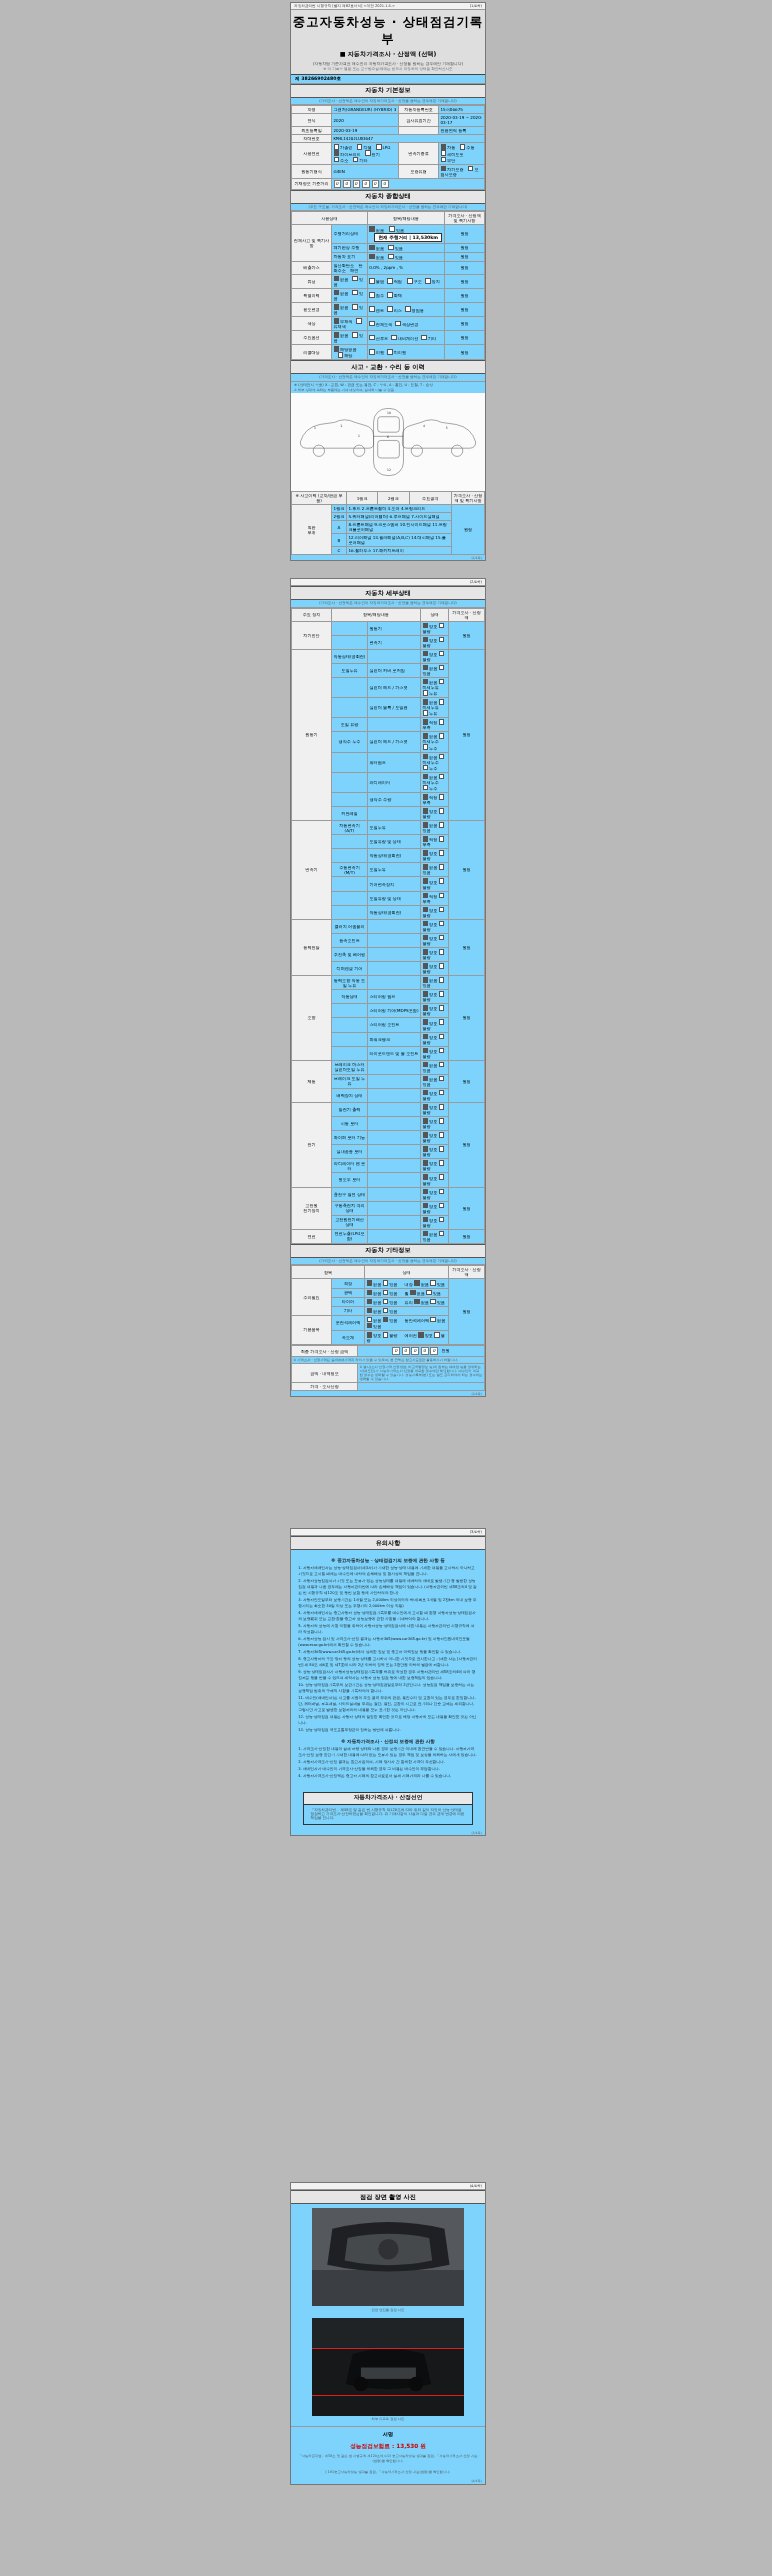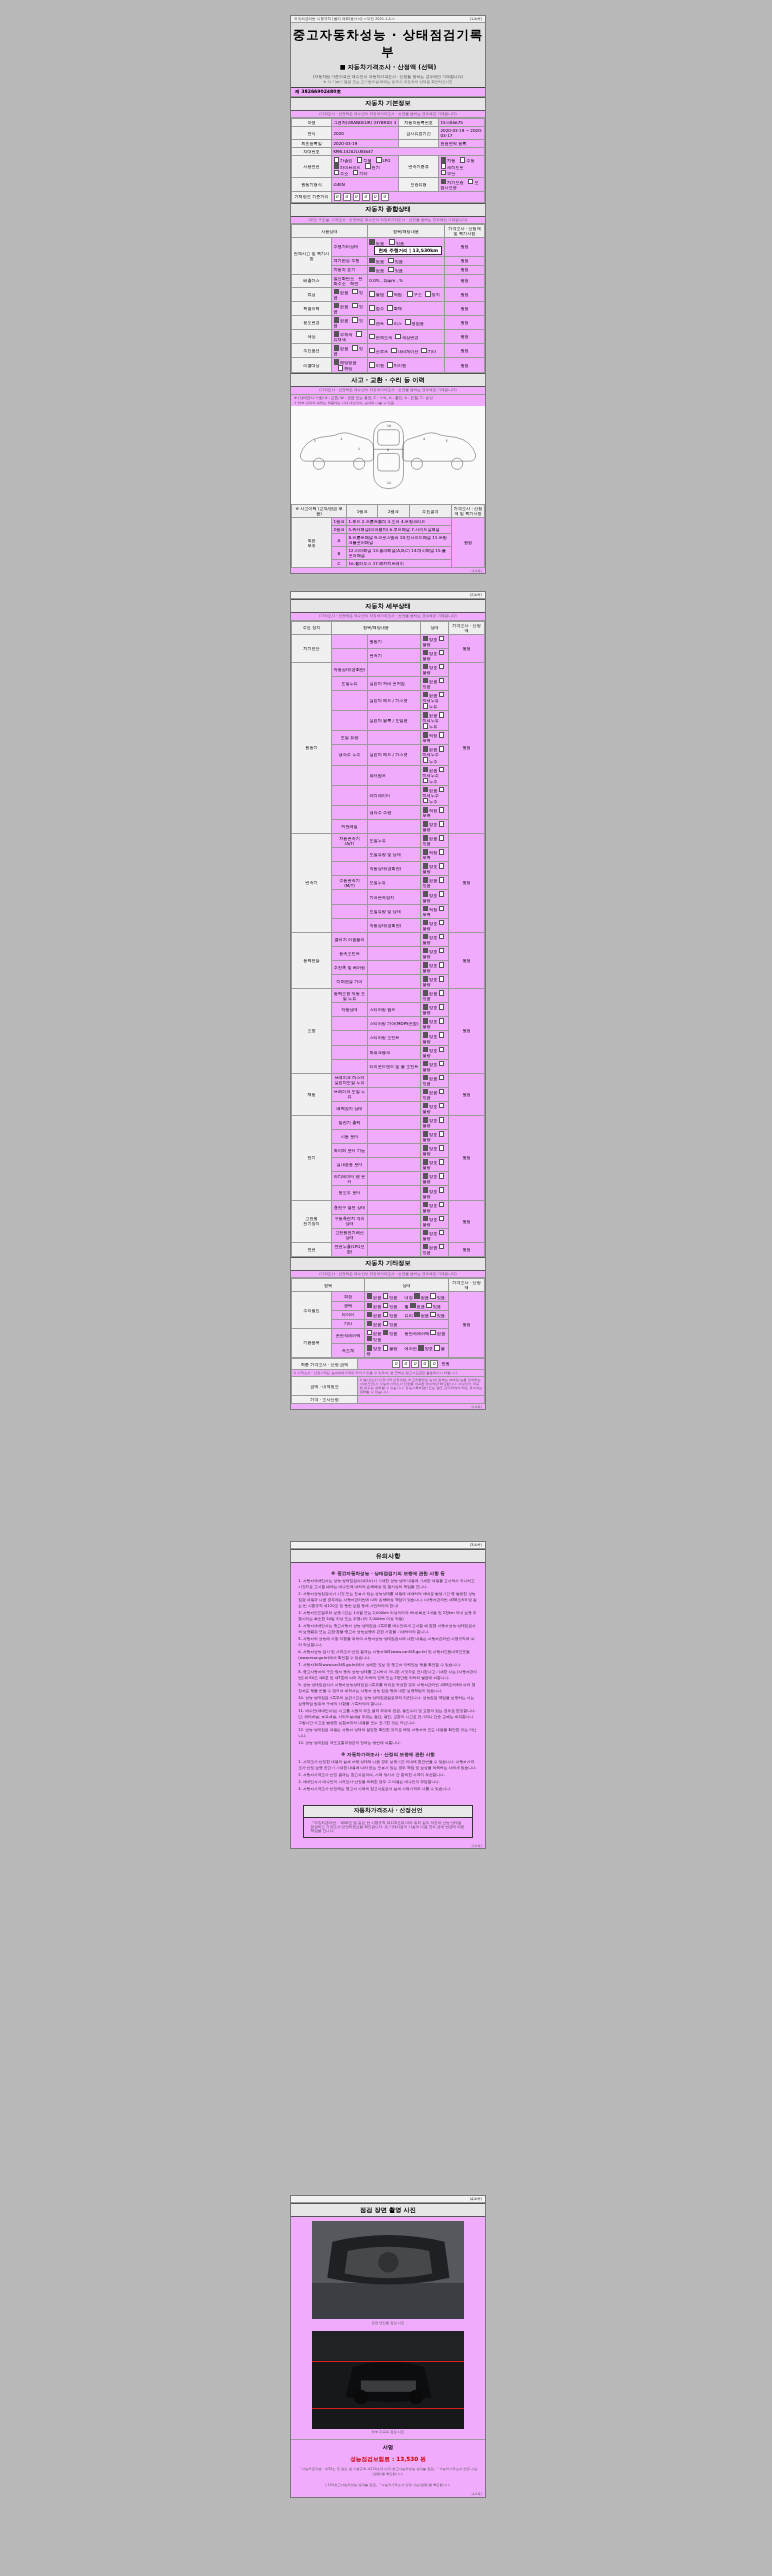--- a/index.html
+++ b/index.html
@@ -1,17 +1,17 @@
 <!DOCTYPE html>
 <html style="font-size:8.2px"><head>
 <meta charset="utf-8">
 <style>
   html,body{margin:0;padding:0;background:#b9b9b9;font-family:"DejaVu Sans","Liberation Sans",sans-serif;}
   #page{width:773px;height:2576px;position:relative;background:#b9b9b9;}
-  .sheet{background:#f0abfc;border:0.5px solid #777;margin:13px auto;position:relative;}
+  .sheet{background:#7dd3fc;border:0.5px solid #777;margin:0 auto;position:relative;}
   .hdrline{font-size:3.6px;color:#333;padding:1px 3.1px;border-bottom:0.5px solid #999;background:#f2f2f2;display:flex;justify-content:space-between;}
   .title-bar{background:#dedede;border-bottom:1px solid #444;text-align:center;padding:4.1px 0 3.1px;}
   .title-main{font-size:12.4px;font-weight:bold;letter-spacing:1px;}
   .title-sub{font-size:6.2px;font-weight:bold;margin-top:2.1px;}
   .title-note{font-size:3.9px;color:#444;margin-top:1.5px;}
   .title-note2{font-size:3.6px;color:#666;margin-top:1px;}
   .idline{font-size:4.6px;font-weight:bold;padding:1.5px 4.1px;border-bottom:0.5px solid #999;}
   .secbar{background:#e6e6e6;border-top:0.5px solid #555;border-bottom:0.5px solid #555;text-align:center;font-size:6.2px;font-weight:bold;padding:1.5px 0;}
   .secnote{font-size:3.6px;text-align:center;color:#555;padding:1px 0 1.5px;border-bottom:0.5px solid #999;}
   table.grid{border-collapse:collapse;width:100%;font-size:4.1px;}

